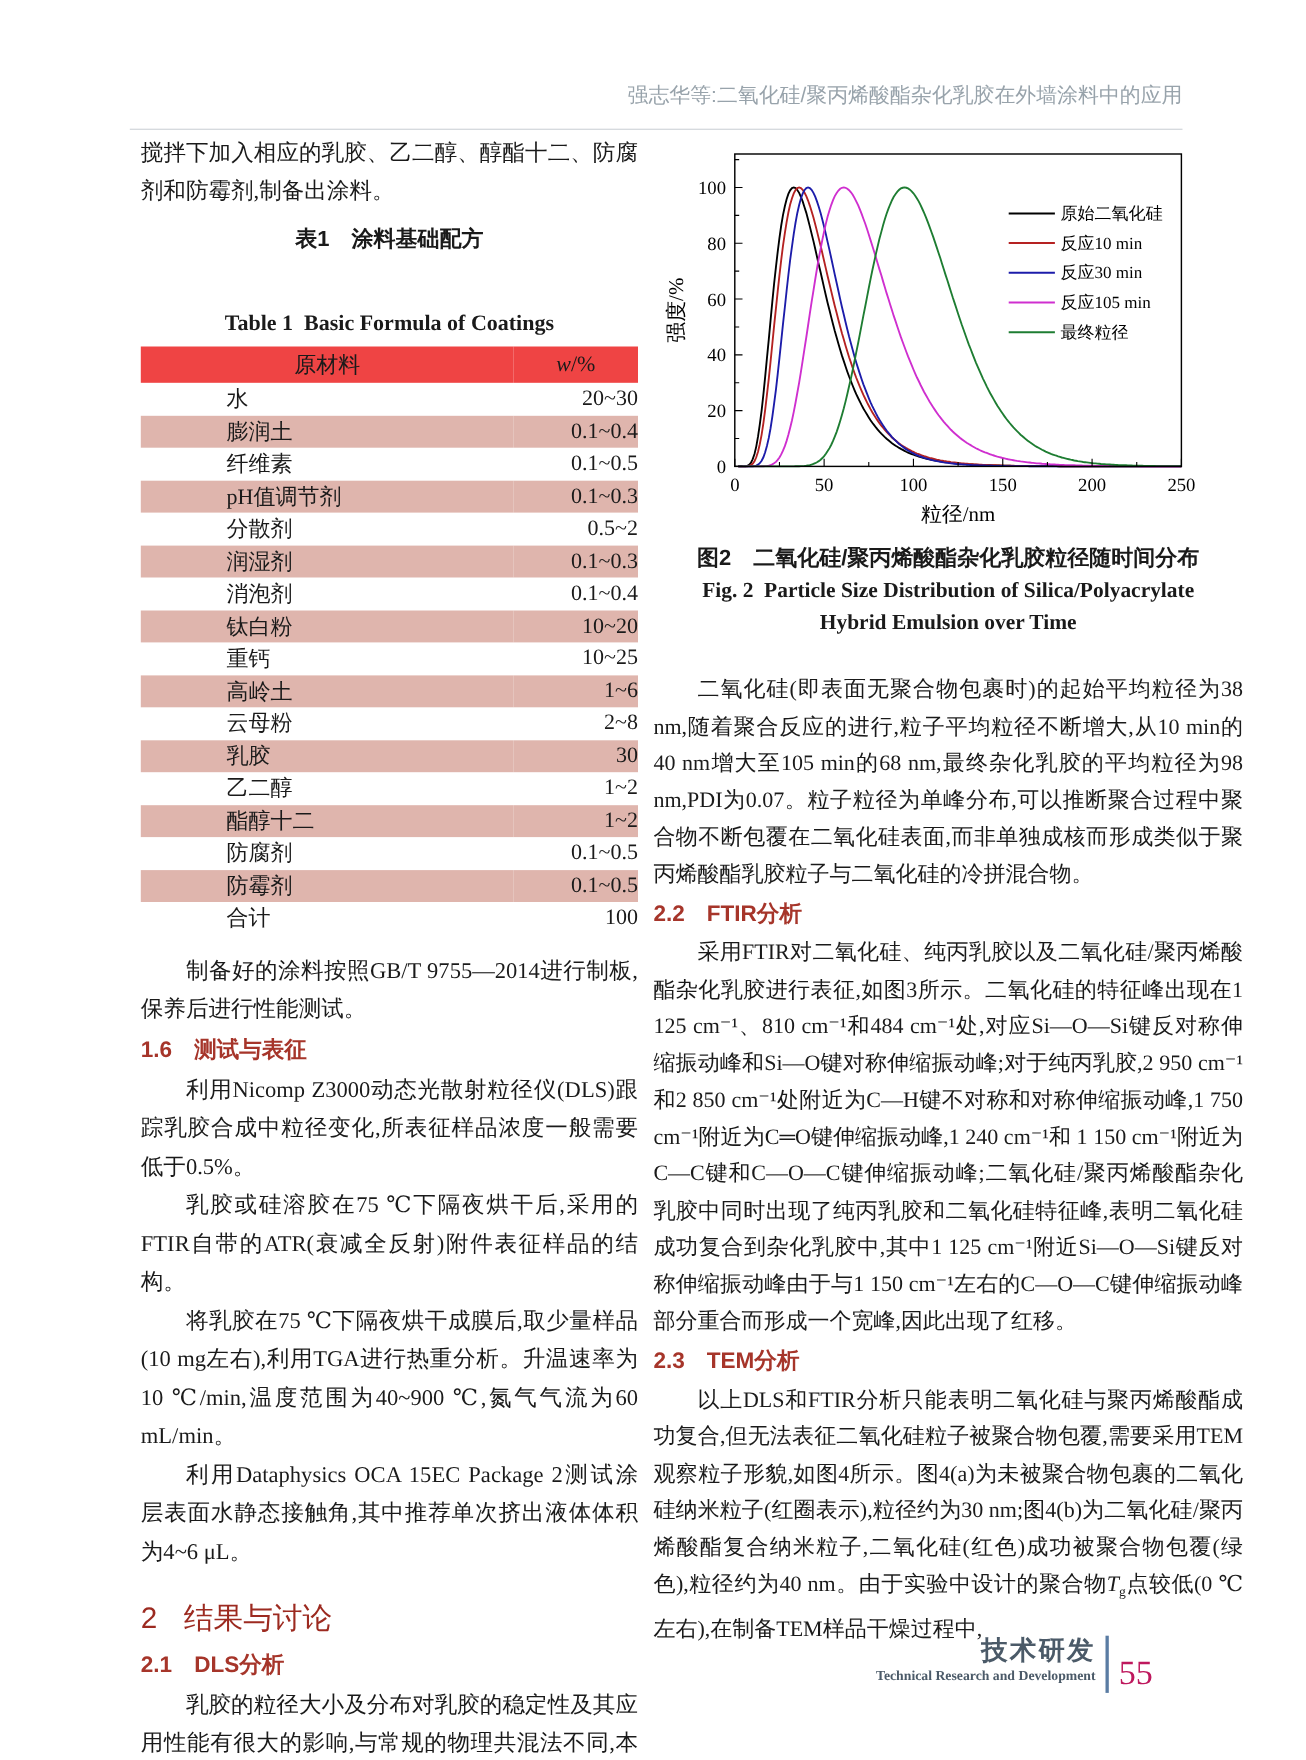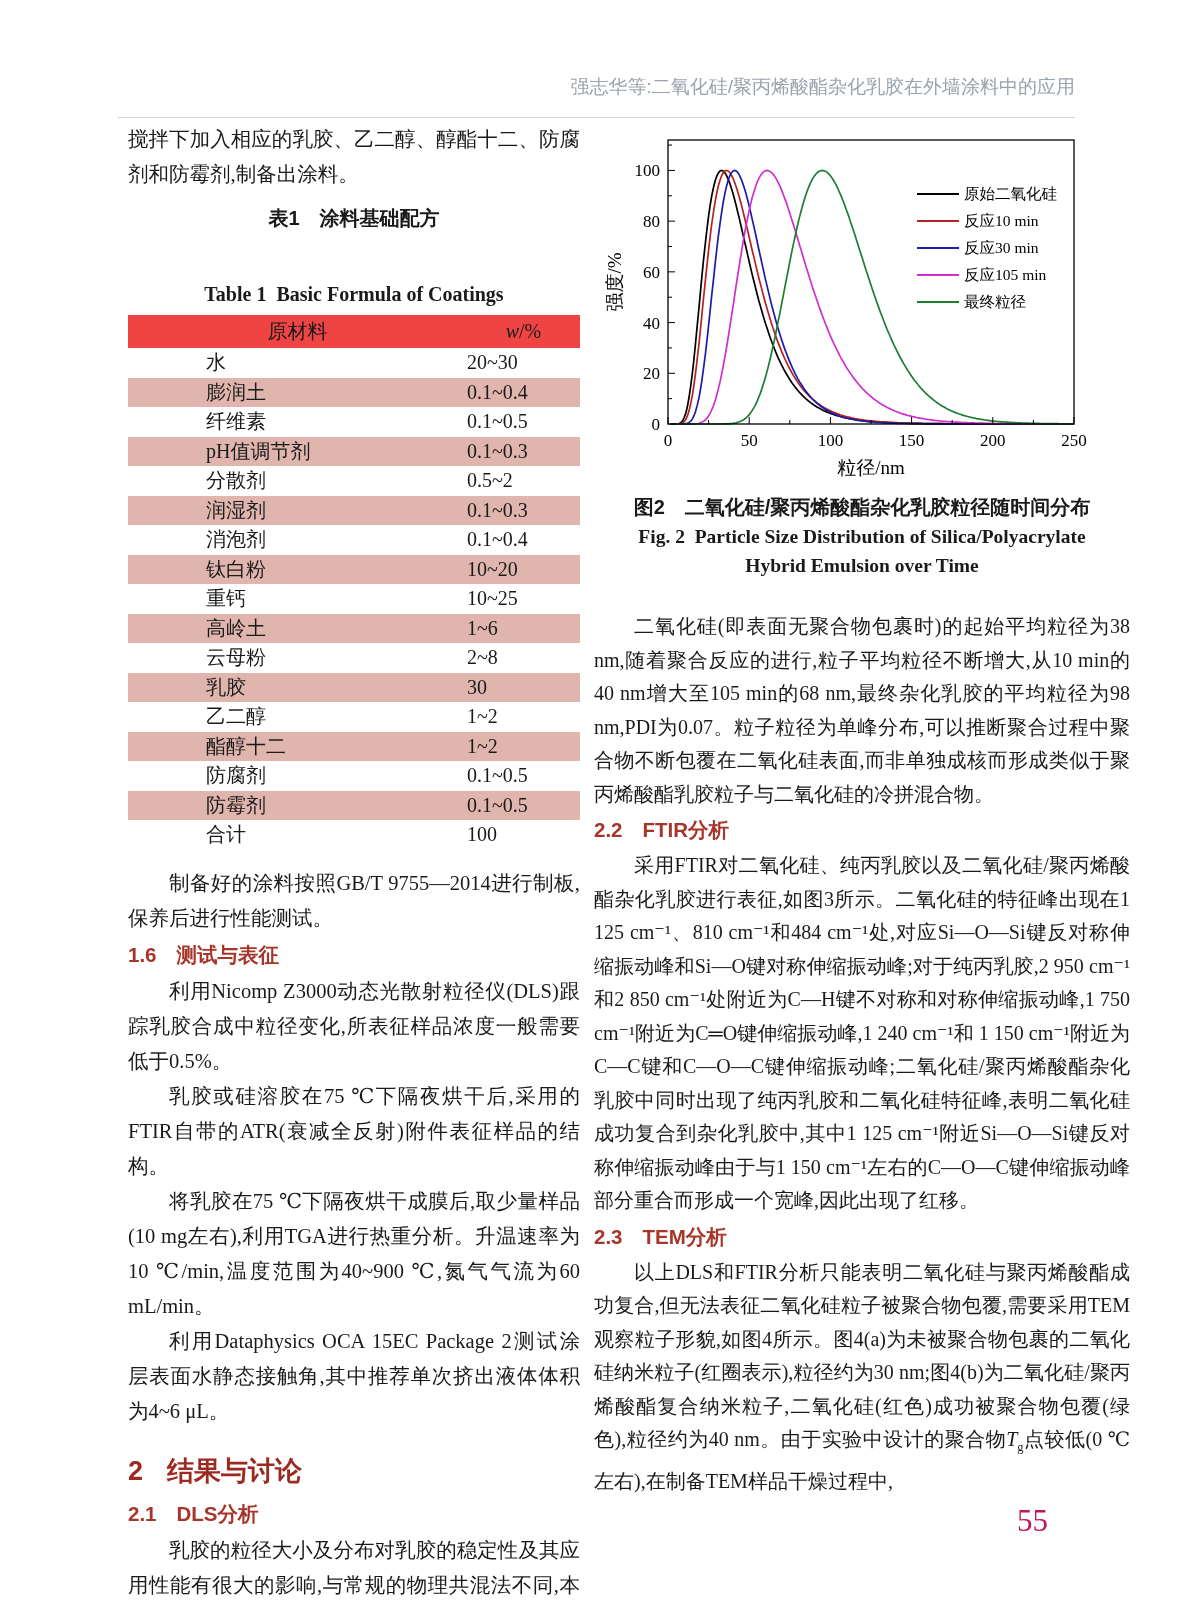--- a/index.html
+++ b/index.html
@@ -20,33 +20,33 @@
   .para{margin:0;font-size:20.5px;line-height:35px;text-align:justify;text-indent:2em;}
   .para.noindent{text-indent:0;}
   .col-right .para{font-size:20px;line-height:33.5px;}
   sub{font-size:0.62em;}
   .tg-i{font-style:italic;}
   
   .h-sub{margin:2px 0;font-family:"Liberation Sans","DejaVu Sans",sans-serif;
     font-weight:700;color:#a6352a;font-size:20.5px;line-height:34px;}
   .h-sub .h-num{margin-right:20px;}
   .h-main{margin:24px 0 8px;font-family:"Liberation Sans","DejaVu Sans",sans-serif;
-    font-weight:700;color:#9c2a20;font-size:27px;line-height:36px;}
+    font-weight:400;color:#9c2a20;font-size:27px;line-height:36px;}
   .h-main .h-num{margin-right:24px;}
   
   .table-block{margin:12px 0 16px;}
   .tbl-title-zh{text-align:center;font-family:"Liberation Sans","DejaVu Sans",sans-serif;
     font-weight:700;font-size:20px;line-height:28px;}
   .tbl-title-en{text-align:center;font-weight:700;font-size:20px;line-height:28px;margin-top:48px;}
   table.formula{width:100%;border-collapse:collapse;margin-top:7px;font-size:20px;}
   table.formula th{background:#ef4444;font-weight:400;height:31px;}
   table.formula th.th-w em{font-style:italic;}
   table.formula td{height:29.5px;padding:0;}
   table.formula td:first-child{text-align:left;padding-left:78px;}
-  table.formula td:last-child{text-align:left;}
+  table.formula td:last-child{text-align:right;}
   table.formula tbody tr:nth-child(even){background:#dfb5ad;}
   
   figure.chart{margin:6px 0 0 10px;}
   .tick{font:17px "Liberation Serif","DejaVu Serif",serif;fill:#000;}
   .axis-label{font:19px "Liberation Serif","DejaVu Serif",serif;fill:#000;}
   .legend{font:15.5px "Liberation Serif","DejaVu Serif",serif;fill:#000;}
   .fig-cap-zh{text-align:center;font-family:"Liberation Sans","DejaVu Sans",sans-serif;
     font-weight:700;font-size:20px;line-height:30px;margin-top:8px;}
   .fig-cap-en{text-align:center;font-weight:700;font-size:19.5px;line-height:29px;
     max-width:500px;margin:0 auto 30px;}
@@ -234,14 +234,18 @@
 
     <p class="para">采用FTIR对二氧化硅、纯丙乳胶以及二氧化硅/聚丙烯酸酯杂化乳胶进行表征,如图3所示。二氧化硅的特征峰出现在1 125 cm⁻¹、810 cm⁻¹和484 cm⁻¹处,对应Si—O—Si键反对称伸缩振动峰和Si—O键对称伸缩振动峰;对于纯丙乳胶,2 950 cm⁻¹和2 850 cm⁻¹处附近为C—H键不对称和对称伸缩振动峰,1 750 cm⁻¹附近为C═O键伸缩振动峰,1 240 cm⁻¹和 1 150 cm⁻¹附近为C—C键和C—O—C键伸缩振动峰;二氧化硅/聚丙烯酸酯杂化乳胶中同时出现了纯丙乳胶和二氧化硅特征峰,表明二氧化硅成功复合到杂化乳胶中,其中1 125 cm⁻¹附近Si—O—Si键反对称伸缩振动峰由于与1 150 cm⁻¹左右的C—O—C键伸缩振动峰部分重合而形成一个宽峰,因此出现了红移。</p>
 
     <h3 class="h-sub"><span class="h-num">2.3</span><span>TEM分析</span></h3>
 
     <p class="para"><span>以上DLS和FTIR分析只能表明二氧化硅与聚丙烯酸酯成功复合,但无法表征二氧化硅粒子被聚合物包覆,需要采用TEM观察粒子形貌,如图4所示。图4(a)为未被聚合物包裹的二氧化硅纳米粒子(红圈表示),粒径约为30 nm;图4(b)为二氧化硅/聚丙烯酸酯复合纳米粒子,二氧化硅(红色)成功被聚合物包覆(绿色),粒径约为40 nm。由于实验中设计的聚合物</span><span class="tg-i">T</span><sub>g</sub><span>点较低(0 ℃左右),在制备TEM样品干燥过程中,</span></p>
   </div>
 </div>
 
 <div class="footer">
+  <div class="footer-text">
+    <div class="footer-zh">技术研发</div>
+    <div class="footer-en">Technical Research and Development</div>
+  </div>
   <div class="footer-page">55</div>
 </div>
 
 </body></html>

